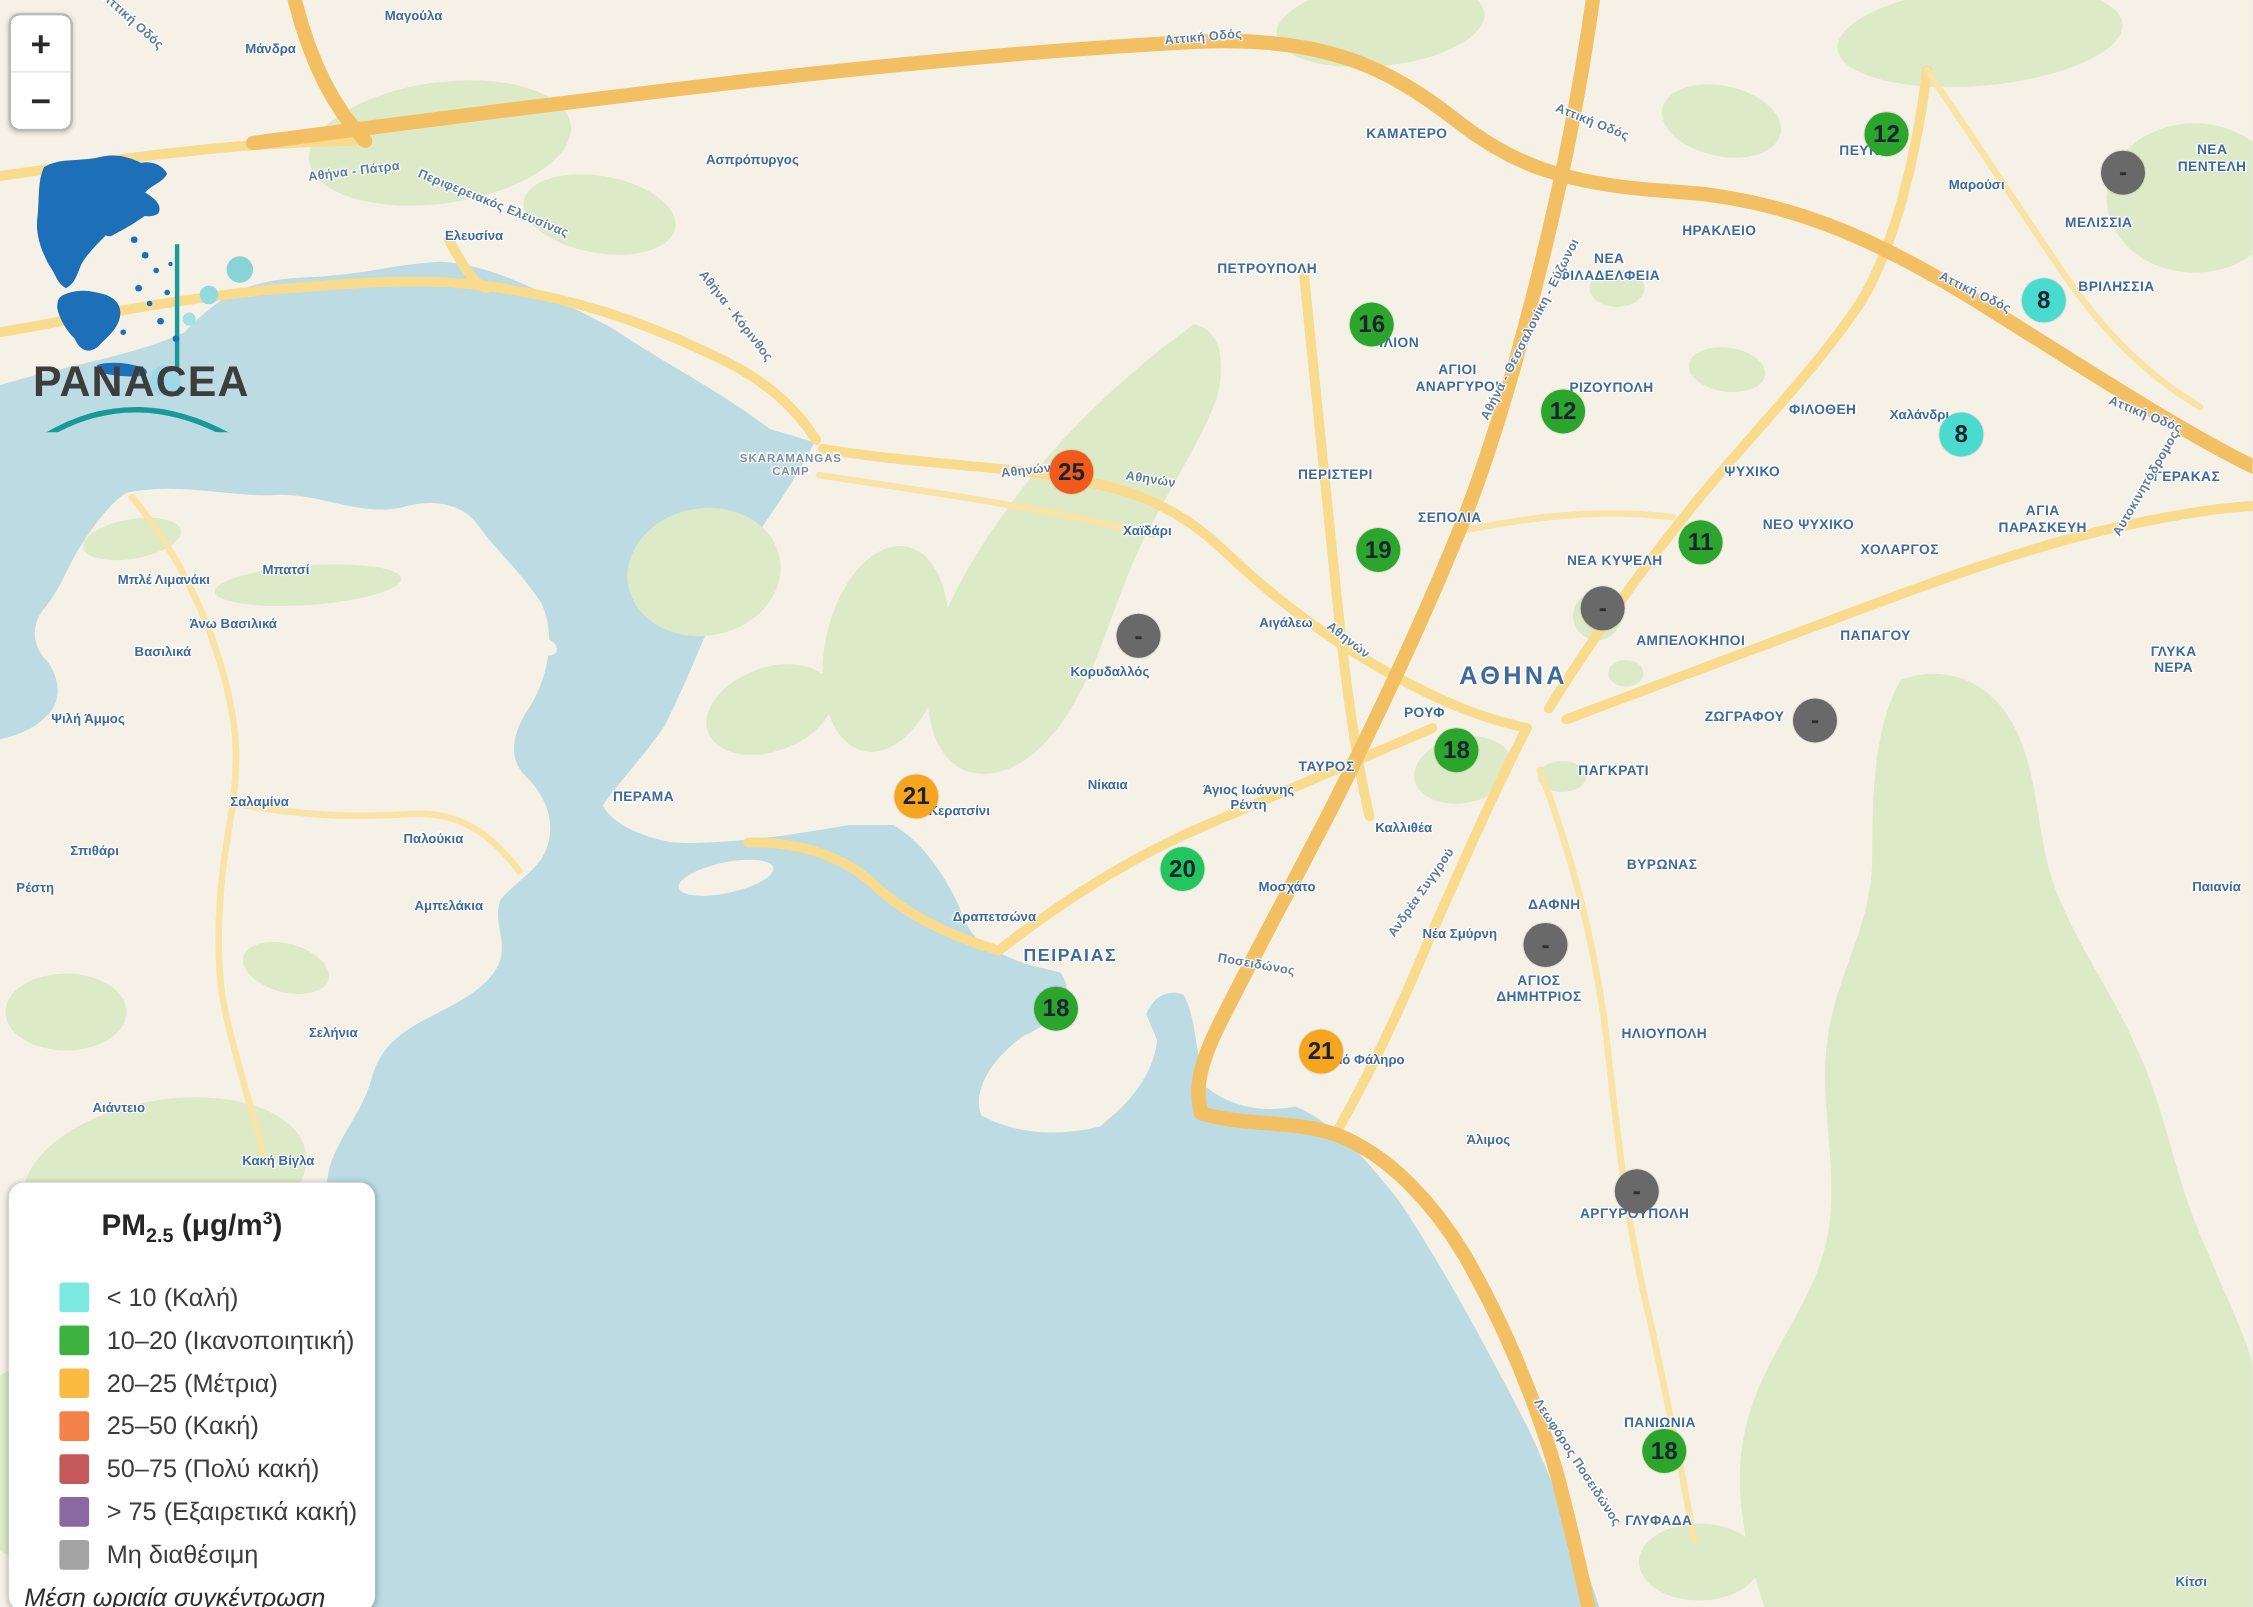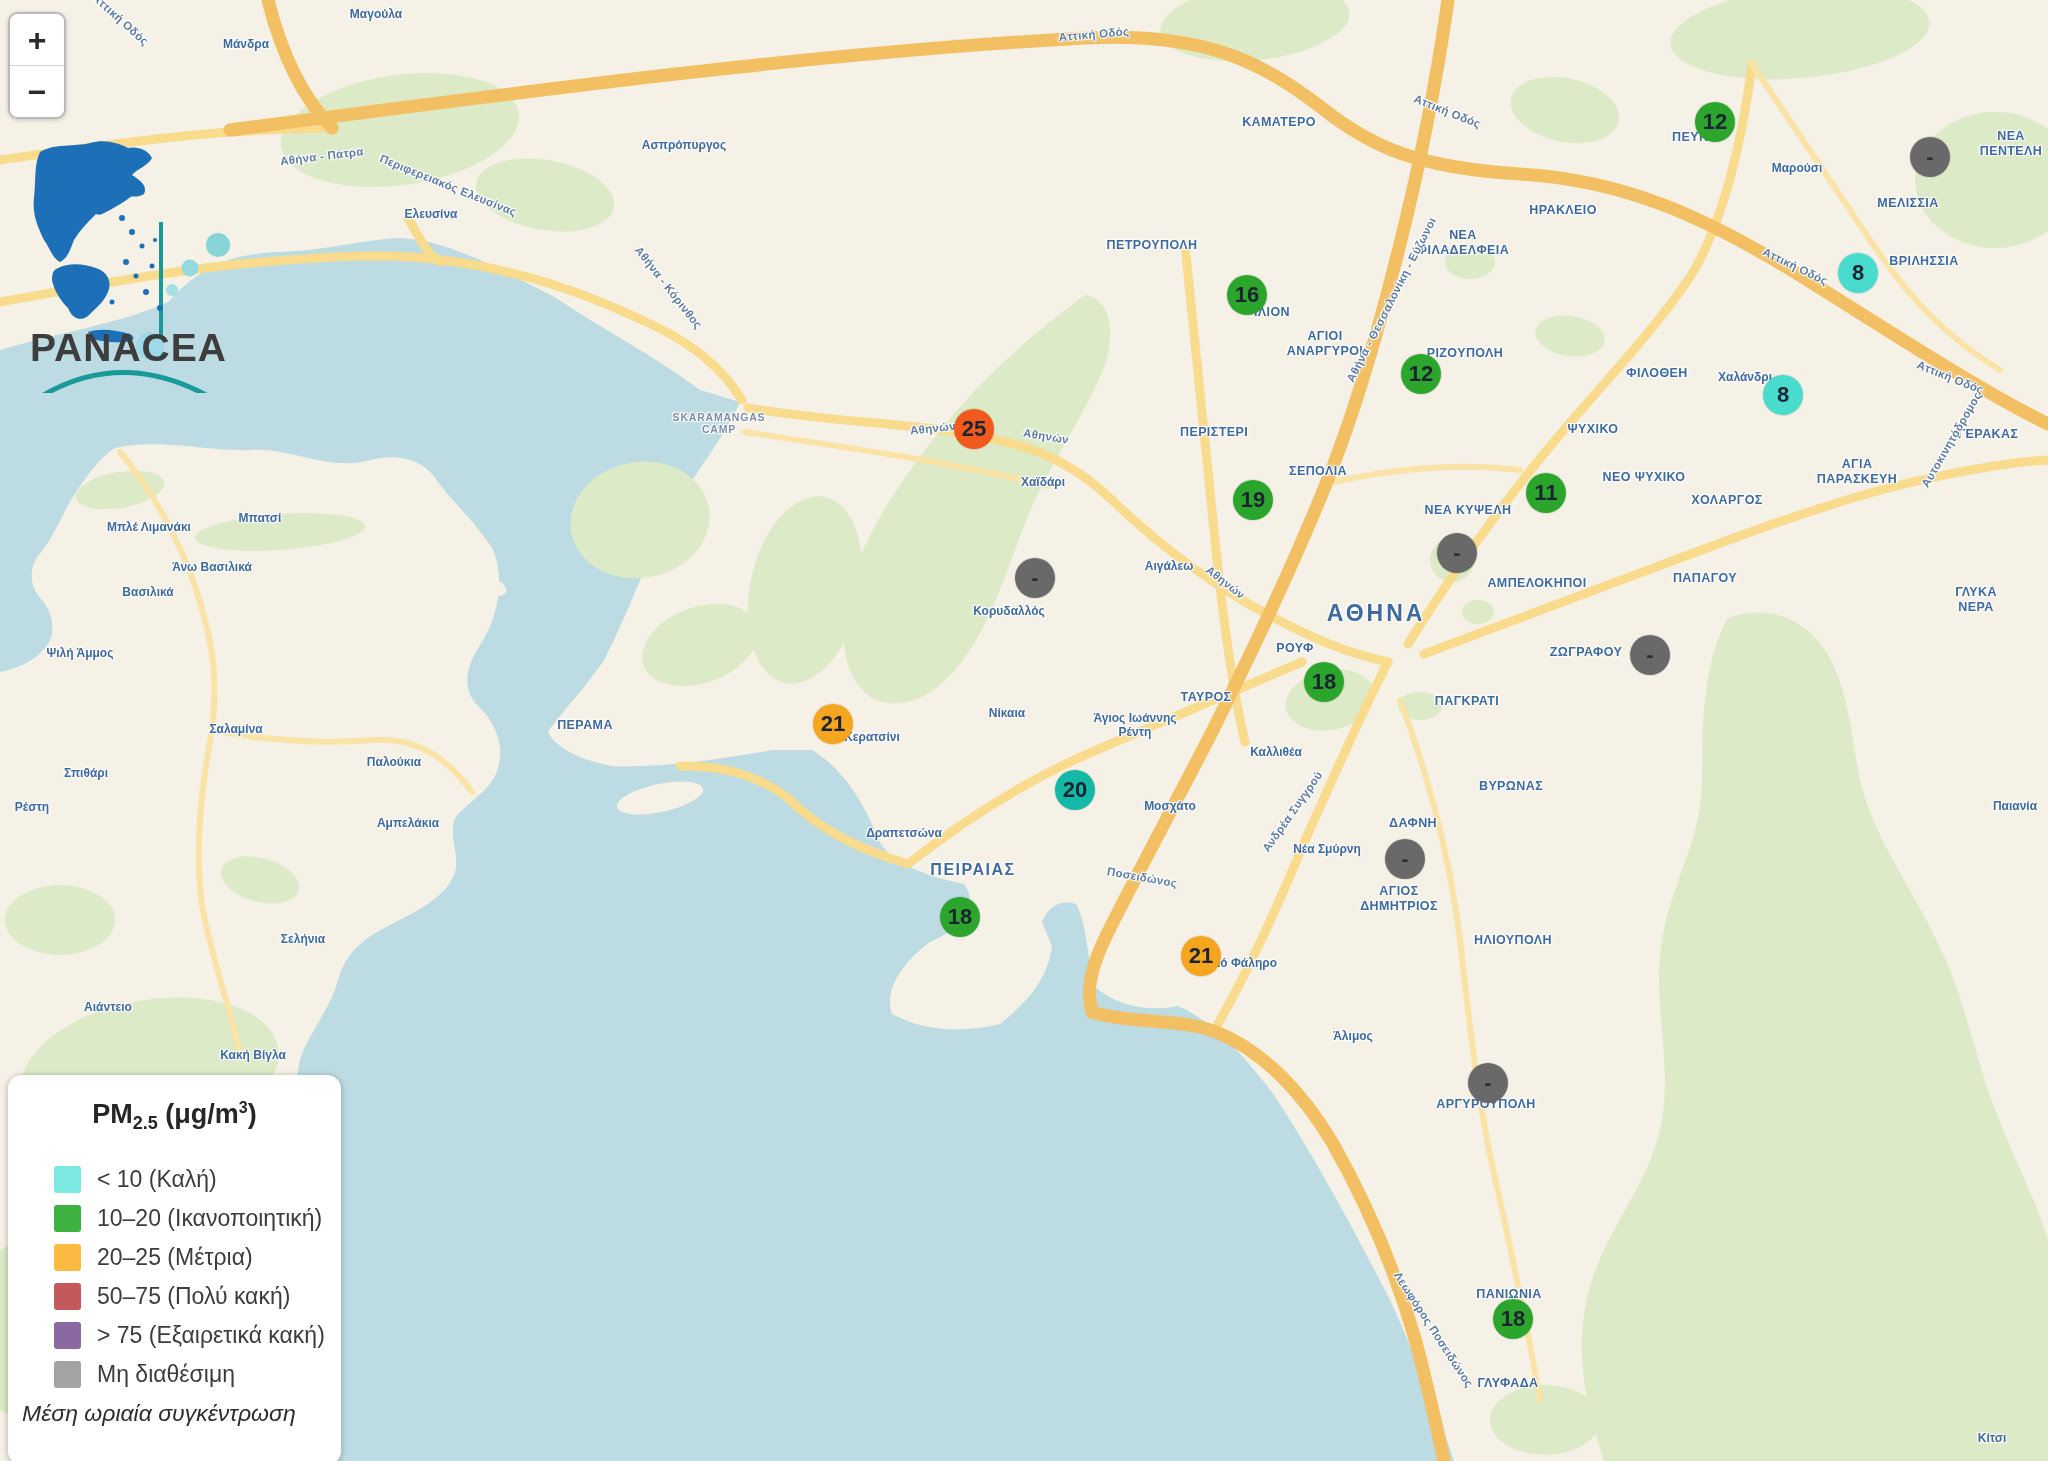--- a/index.html
+++ b/index.html
@@ -249,21 +249,21 @@
       <div class="marker" style="left: 1247px; top: 295px; background: rgb(44, 165, 44);">16</div>
       <div class="marker" style="left: 1421px; top: 374px; background: rgb(44, 165, 44);">12</div>
       <div class="marker" style="left: 974px; top: 429px; background: rgb(242, 89, 28);">25</div>
       <div class="marker" style="left: 1253px; top: 500px; background: rgb(44, 165, 44);">19</div>
       <div class="marker" style="left: 1546px; top: 493px; background: rgb(44, 165, 44);">11</div>
       <div class="marker na" style="left: 1457px; top: 553px; background: rgb(105, 105, 105);">-</div>
       <div class="marker na" style="left: 1035px; top: 578px; background: rgb(105, 105, 105);">-</div>
       <div class="marker" style="left: 1324px; top: 682px; background: rgb(44, 165, 44);">18</div>
       <div class="marker na" style="left: 1650px; top: 655px; background: rgb(105, 105, 105);">-</div>
       <div class="marker" style="left: 833px; top: 724px; background: rgb(246, 165, 31);">21</div>
-      <div class="marker" style="left: 1075px; top: 790px; background: #14b8a6;">20</div>
+      <div class="marker" style="left: 1075px; top: 790px; background: #22c55e;">20</div>
       <div class="marker na" style="left: 1405px; top: 859px; background: rgb(105, 105, 105);">-</div>
       <div class="marker" style="left: 960px; top: 917px; background: rgb(44, 165, 44);">18</div>
       <div class="marker" style="left: 1201px; top: 956px; background: rgb(246, 165, 31);">21</div>
       <div class="marker na" style="left: 1488px; top: 1083px; background: rgb(105, 105, 105);">-</div>
       <div class="marker" style="left: 1513px; top: 1319px; background: rgb(44, 165, 44);">18</div>
     </div>
 
   <div class="logo">
     <svg width="345" height="275" viewBox="0 0 345 275">
 
@@ -315,20 +315,24 @@
         </div>
         <div class="lrow">
           <span class="sw" style="background: rgb(61, 178, 64);"></span>
           <span class="ltext">10–20 (Ικανοποιητική)</span>
         </div>
         <div class="lrow">
           <span class="sw" style="background: rgb(251, 186, 66);"></span>
           <span class="ltext">20–25 (Μέτρια)</span>
         </div>
         <div class="lrow">
+          <span class="sw" style="background: rgb(245, 129, 75);"></span>
+          <span class="ltext">25–50 (Κακή)</span>
+        </div>
+        <div class="lrow">
           <span class="sw" style="background: rgb(196, 89, 91);"></span>
           <span class="ltext">50–75 (Πολύ κακή)</span>
         </div>
         <div class="lrow">
           <span class="sw" style="background: rgb(139, 104, 162);"></span>
           <span class="ltext">&gt; 75 (Εξαιρετικά κακή)</span>
         </div>
         <div class="lrow">
           <span class="sw" style="background: rgb(163, 163, 163);"></span>
           <span class="ltext">Μη διαθέσιμη</span>

